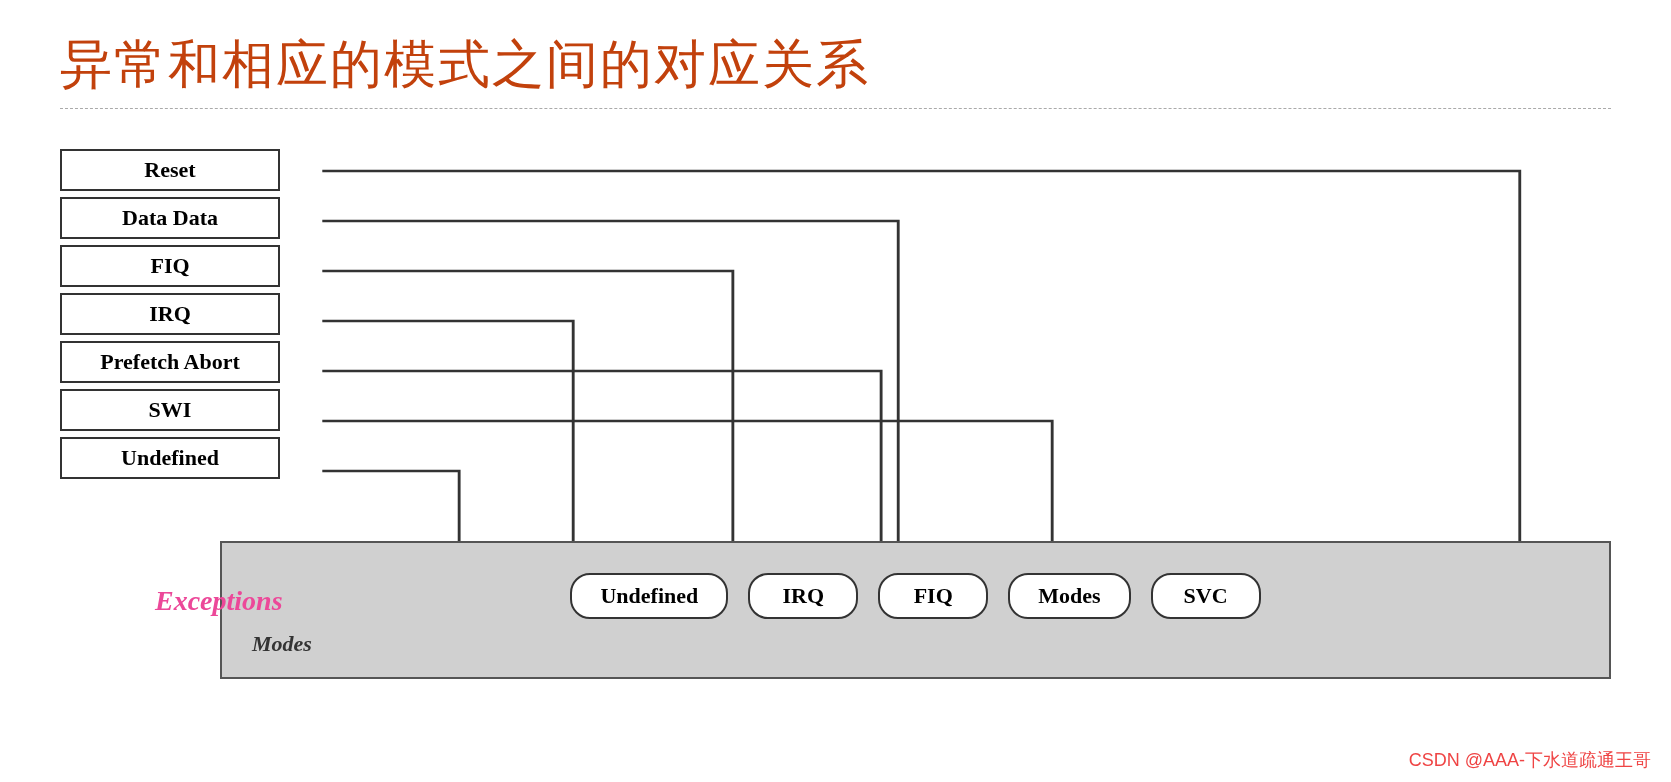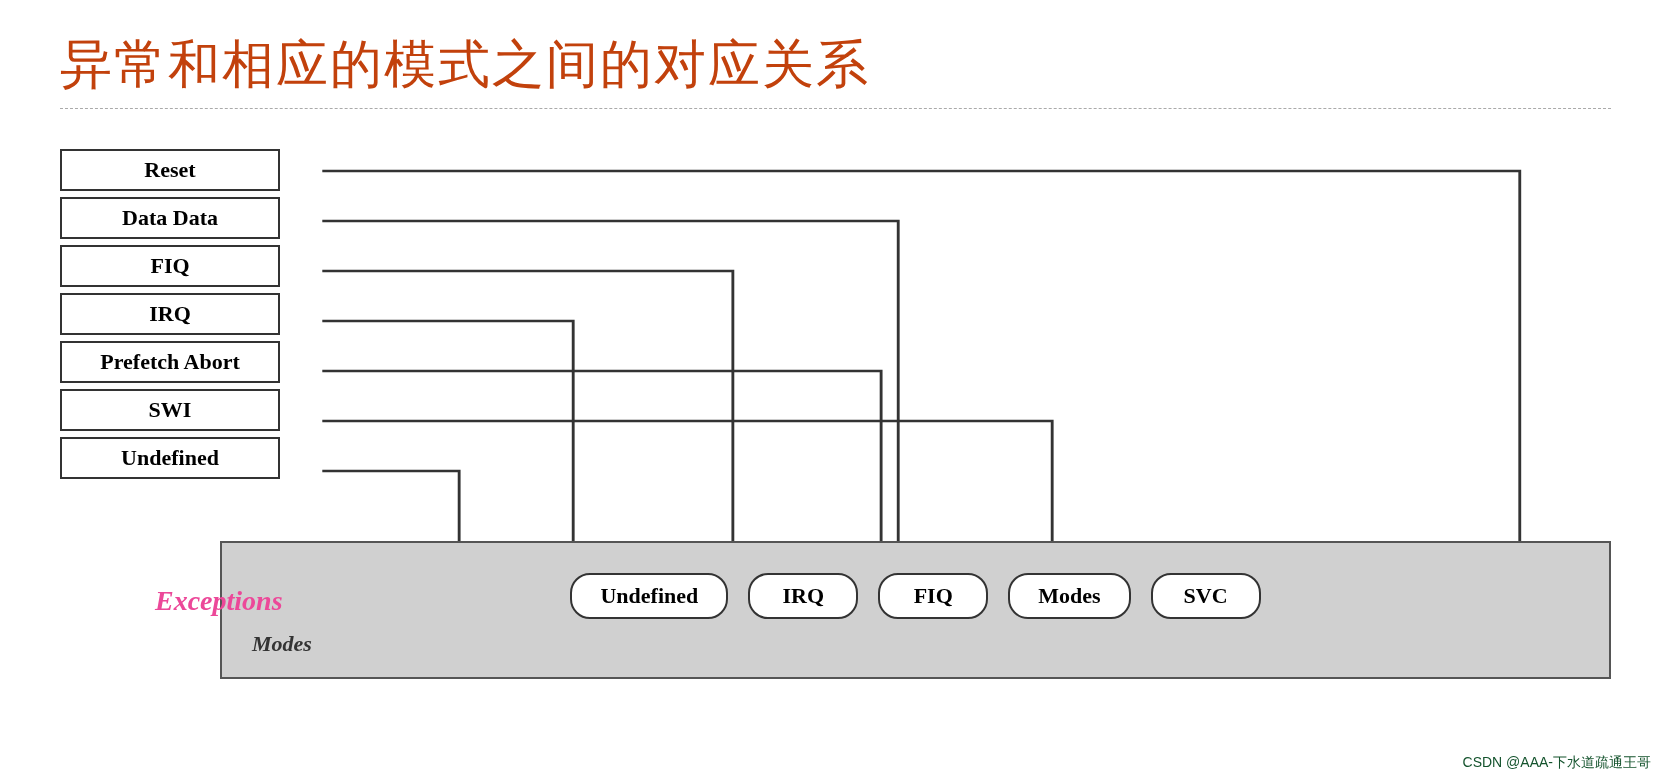--- a/index.html
+++ b/index.html
@@ -112,22 +112,22 @@
       font-style: italic;
       font-weight: bold;
       color: #ec4899;
       z-index: 3;
       margin-left: 35px;
     }
     .watermark {
       position: absolute;
       bottom: 10px;
       right: 20px;
-      font-size: 14px;
-      color: #14532d;
+      font-size: 18px;
+      color: #ef4444;
       font-family: Arial, sans-serif;
     }
   </style>
 </head>
 <body>
 
 <div class="page-container">
   <h1 class="main-title">异常和相应的模式之间的对应关系</h1>
   <hr class="title-divider">
 

